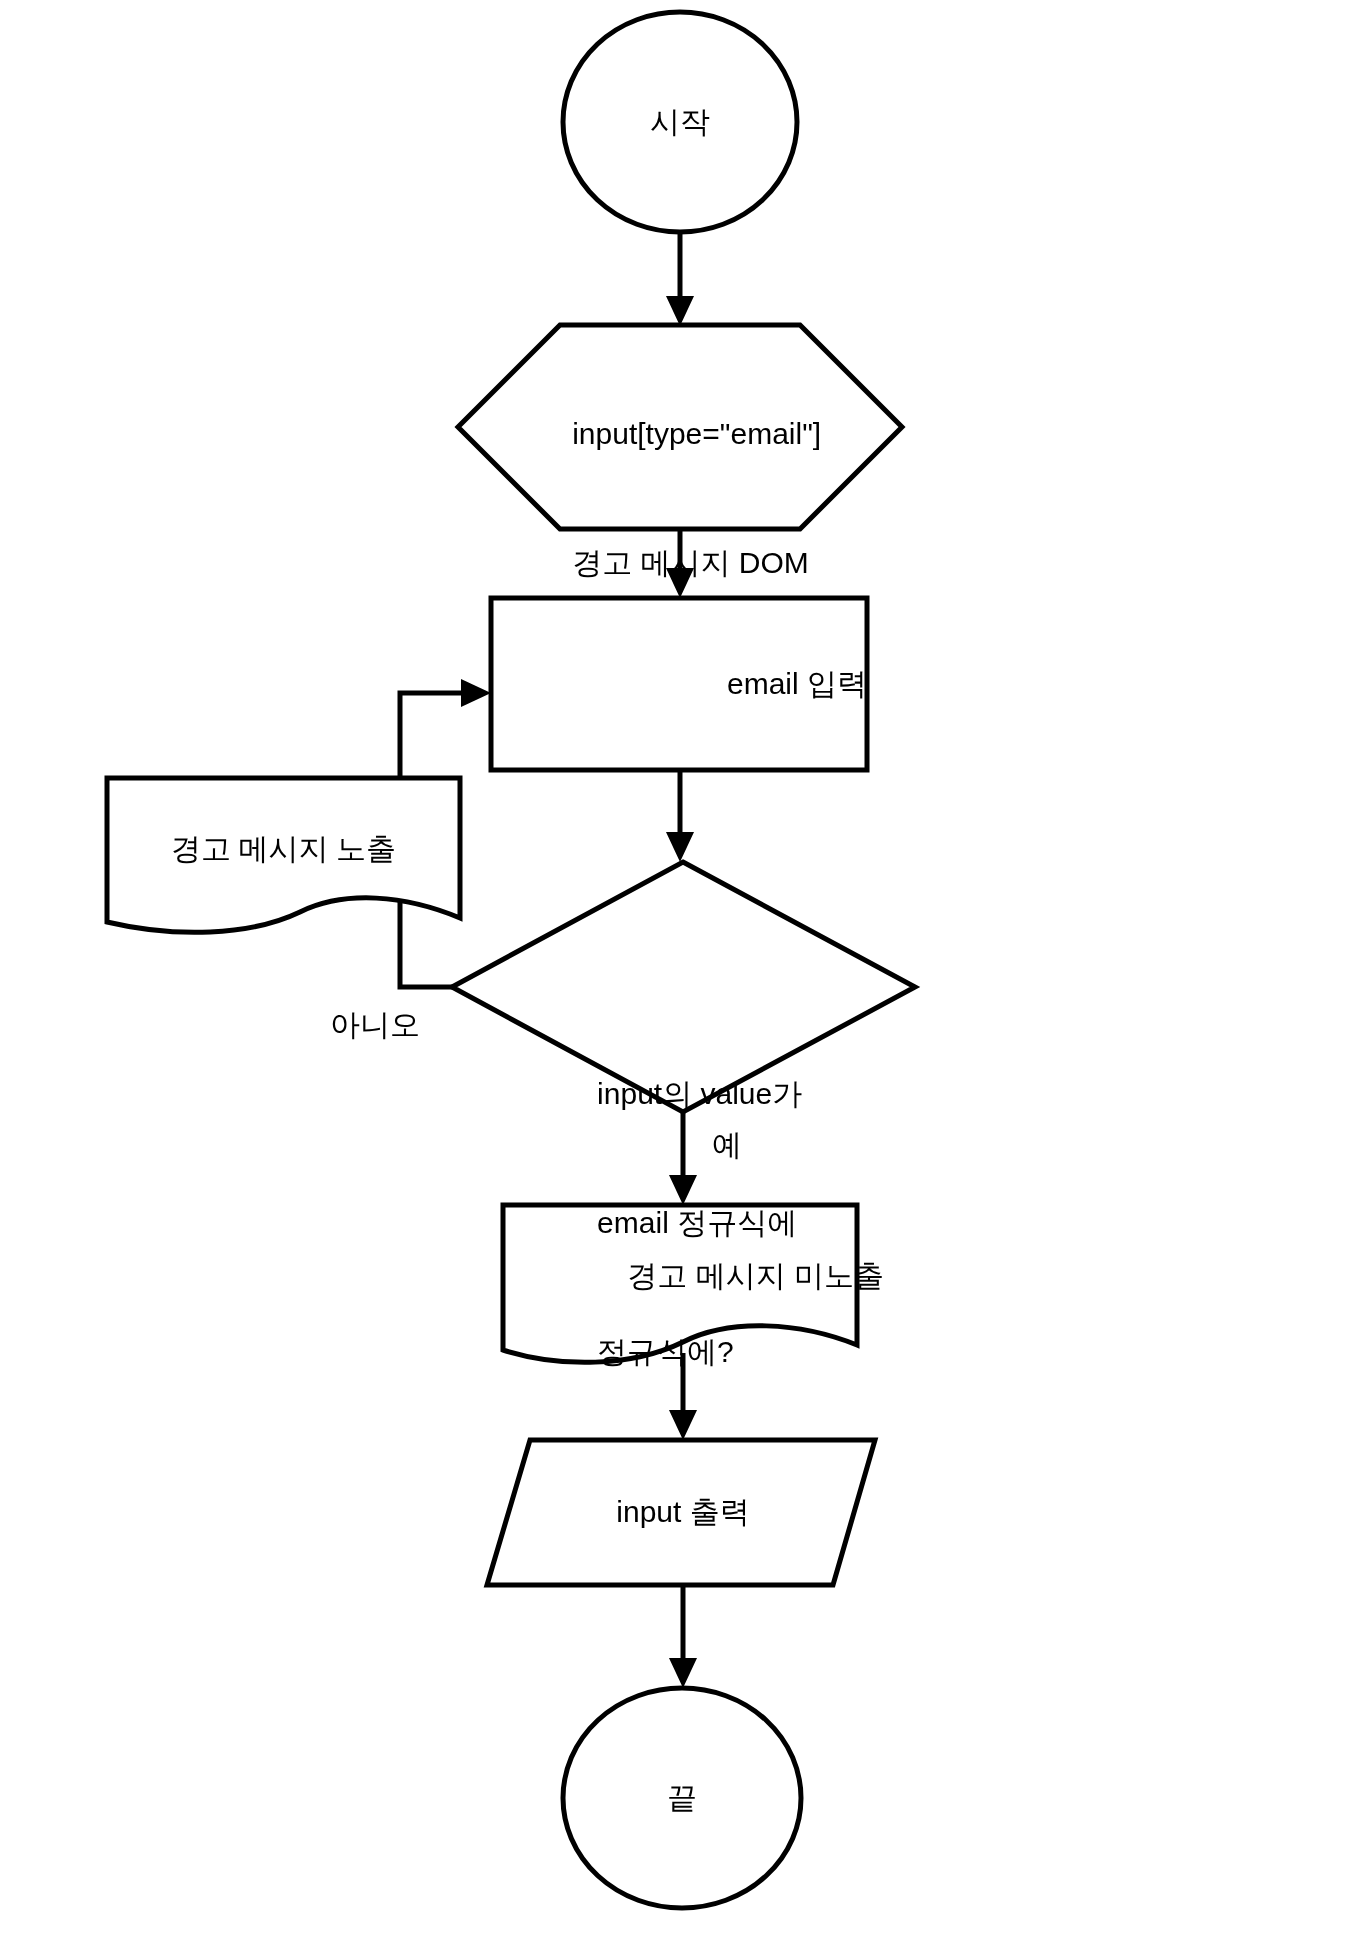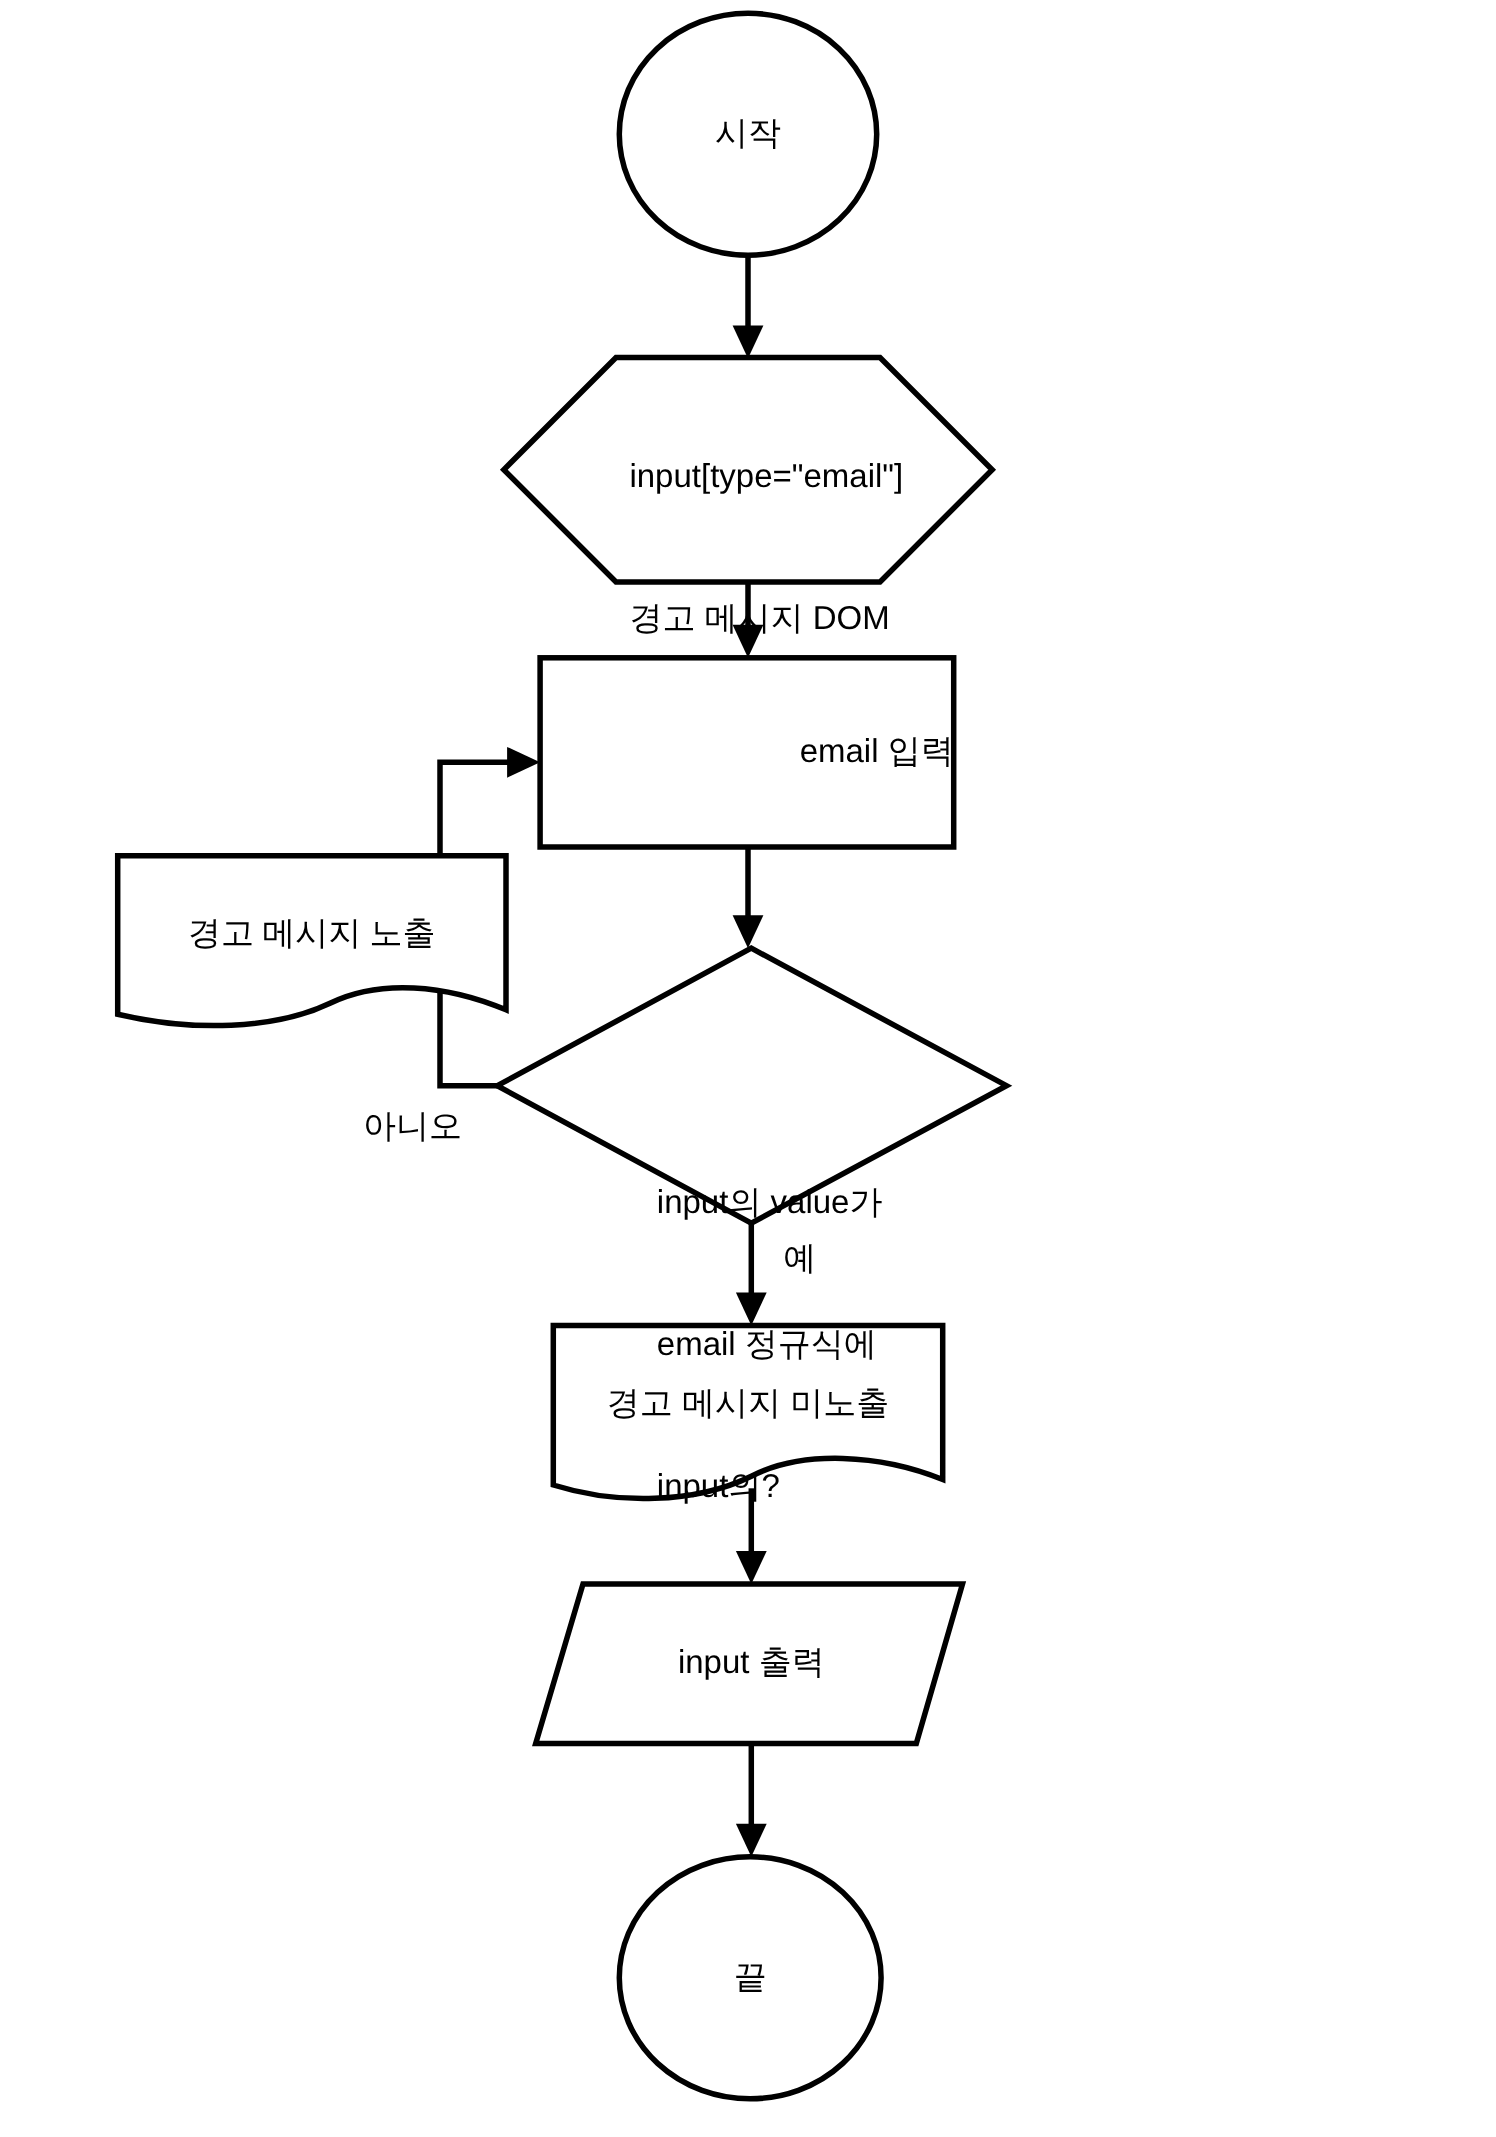--- a/index.html
+++ b/index.html
@@ -125,25 +125,25 @@
   </div>
 
   <div class="node-label" style="left:491px; top:662px; width:376px;text-align:right;">email 입력</div>
 
   <div class="node-label" style="left:107px; top:827px; width:353px;font-family:Liberation Serif, serif;">경고 메시지 노출</div>
 
   <div class="node-label multiline" style="left:433px; top:943px; width:500px; text-align:center;">
     <div style="display:inline-block; text-align:left;">
       <div>input의 value가</div>
       <div>email 정규식에</div>
-      <div>input의?</div>
+      <div>정규식에?</div>
     </div>
   </div>
 
-  <div class="node-label" style="left:503px; top:1254px; width:354px;">경고 메시지 미노출</div>
+  <div class="node-label" style="left:530px; top:1254px; width:354px;text-align:right;">경고 메시지 미노출</div>
 
   <div class="node-label" style="left:500px; top:1490px; width:366px;">input 출력</div>
 
   <div class="node-label" style="left:562px; top:1776px; width:240px;">끝</div>
 
   <div class="edge-label" style="left:330px; top:1008px;">아니오</div>
 
   <div class="edge-label" style="left:712px; top:1128px;">예</div>
 
 </div>

